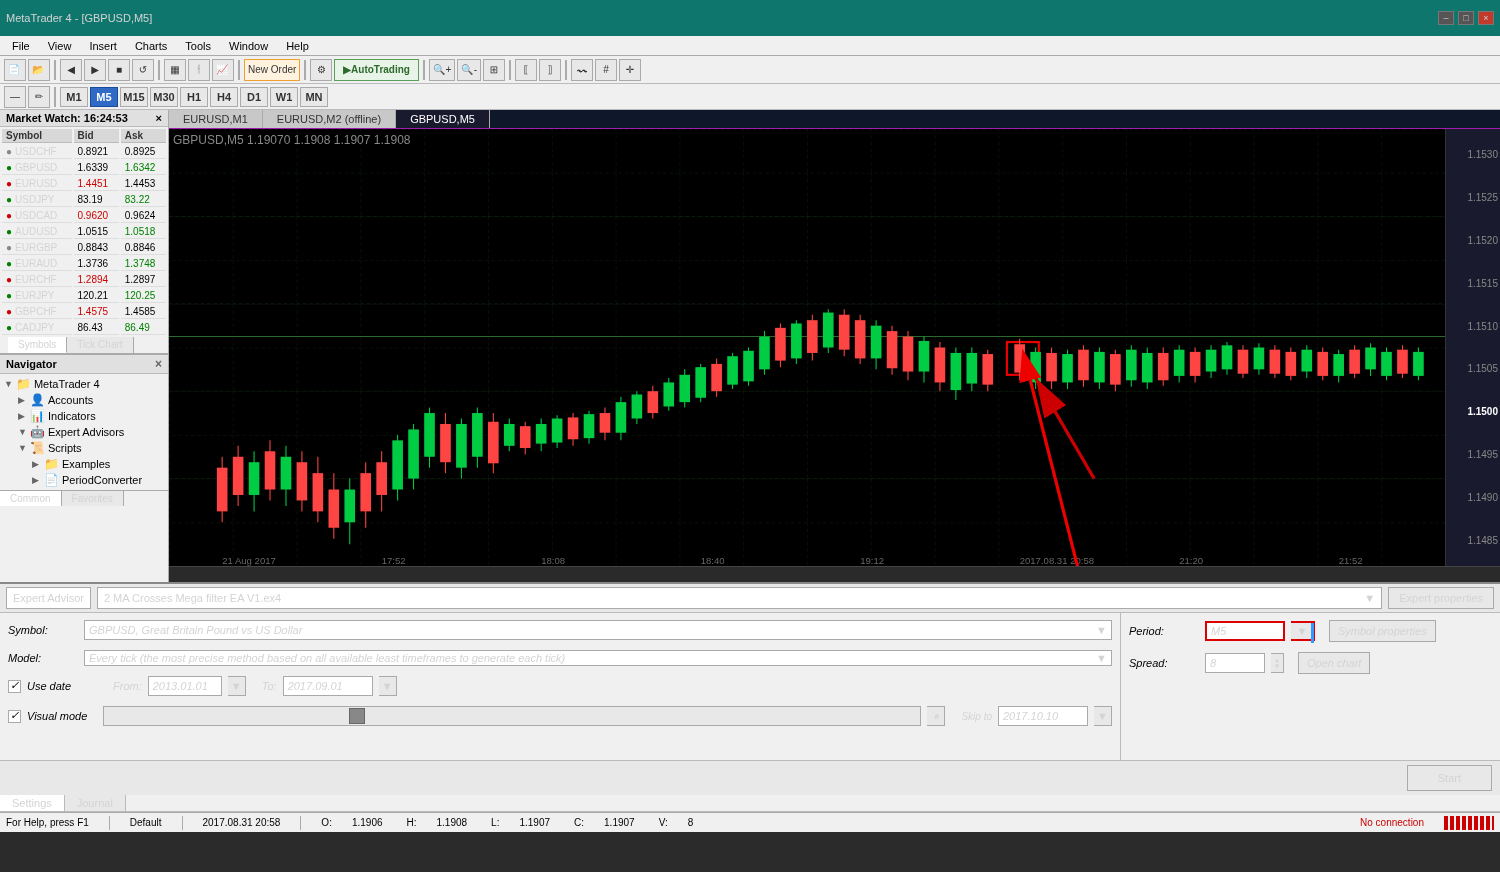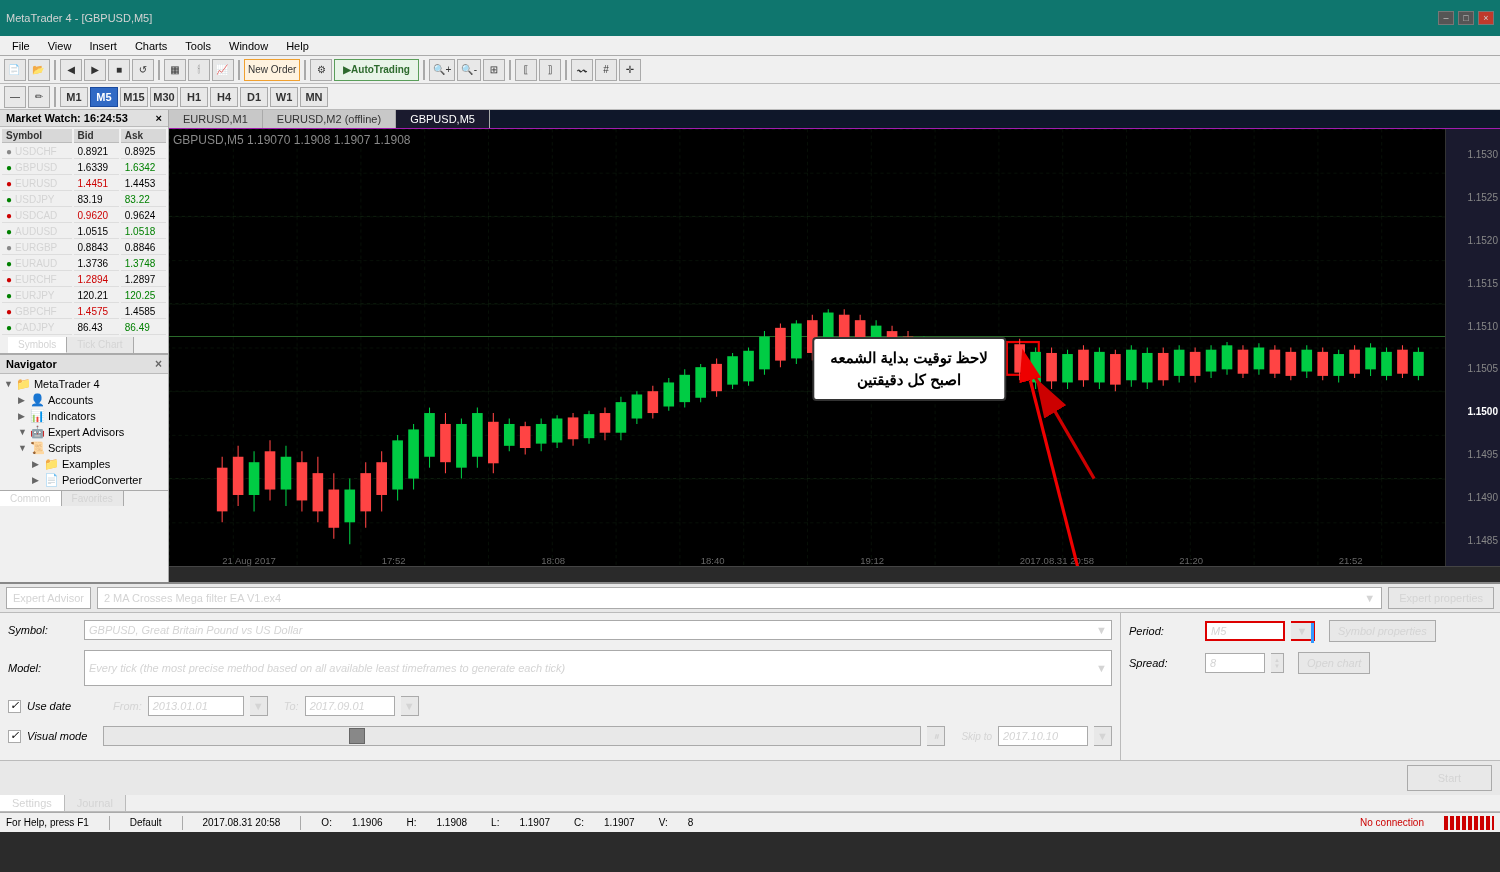--- a/index.html
+++ b/index.html
@@ -589,24 +589,20 @@
             <line x1="870" y1="460" x2="810" y2="230" stroke="#ee0000" stroke-width="3" marker-end="url(#arrowhead)"></line>
           </g>
           <defs>
             <marker id="arrowhead" markerWidth="10" markerHeight="7" refX="0" refY="3.5" orient="auto">
               <polygon points="0 0, 10 3.5, 0 7" fill="#ee0000"></polygon>
             </marker>
           </defs>
         </svg>
         
         
-        <div class="annotation-box" style="position:absolute; top:55%; left:58%; transform:translate(-50%,-50%);">
-          <div style="font-size:15px; font-weight:bold; direction:rtl;">لاحظ توقيت بداية الشمعه</div>
-          <div style="font-size:15px; font-weight:bold; direction:rtl; margin-top:4px;">اصبح كل دقيقتين</div>
-        </div>
         
         
         <svg style="position:absolute; top:0; left:0; width:100%; height:100%; pointer-events:none;" viewBox="0 0 1200 400" preserveAspectRatio="none">
           <defs>
             <marker id="arr" markerWidth="12" markerHeight="8" refX="12" refY="4" orient="auto">
               <polygon points="0 0, 12 4, 0 8" fill="#cc0000"></polygon>
             </marker>
           </defs>
           <line x1="870" y1="320" x2="815" y2="228" stroke="#cc0000" stroke-width="3" marker-end="url(#arr)"></line>
         </svg>
@@ -653,31 +649,31 @@
       <div class="tester-row">
         <span class="tester-label">Symbol:</span>
         <div style="flex:1; height:20px; background:#fff; border:1px solid #aaa; padding:0 4px; display:flex; align-items:center; justify-content:space-between; font-size:11px;">
           <span>GBPUSD, Great Britain Pound vs US Dollar</span>
           <span>▼</span>
         </div>
       </div>
 
       <div class="tester-row">
         <span class="tester-label">Model:</span>
-        <div style="flex:1; height:36px; background:#fff; border:1px solid #aaa; padding:0 4px; display:flex; align-items:center; justify-content:space-between; font-size:11px;">
+        <div style="flex:1; height:16px; background:#fff; border:1px solid #aaa; padding:0 4px; display:flex; align-items:center; justify-content:space-between; font-size:11px;">
           <span style="overflow:hidden; white-space:nowrap; text-overflow:ellipsis; max-width:90%;">Every tick (the most precise method based on all available least timeframes to generate each tick)</span>
           <span>▼</span>
         </div>
       </div>
 
       <div class="tester-row">
         <span class="checkbox checked"></span>
         <span class="tester-label">Use date</span>
         <span style="font-size:11px; margin-left:10px;">From:</span>
-        <div style="height:20px; background:#fff; border:1px solid #aaa; padding:0 4px; display:flex; align-items:center; font-size:11px; width:96px;">
+        <div style="height:20px; background:#fff; border:1px solid #aaa; padding:0 4px; display:flex; align-items:center; font-size:11px; width:74px;">
           <span>2013.01.01</span>
         </div>
         <div style="height:20px; background:#e8e8e8; border:1px solid #aaa; border-left:none; width:18px; display:flex; align-items:center; justify-content:center; cursor:pointer;">▼</div>
         <span style="font-size:11px; margin-left:10px;">To:</span>
         <div style="height:20px; background:#fff; border:1px solid #aaa; padding:0 4px; display:flex; align-items:center; font-size:11px; width:90px;">
           <span>2017.09.01</span>
         </div>
         <div style="height:20px; background:#e8e8e8; border:1px solid #aaa; border-left:none; width:18px; display:flex; align-items:center; justify-content:center; cursor:pointer;">▼</div>
       </div>
 

